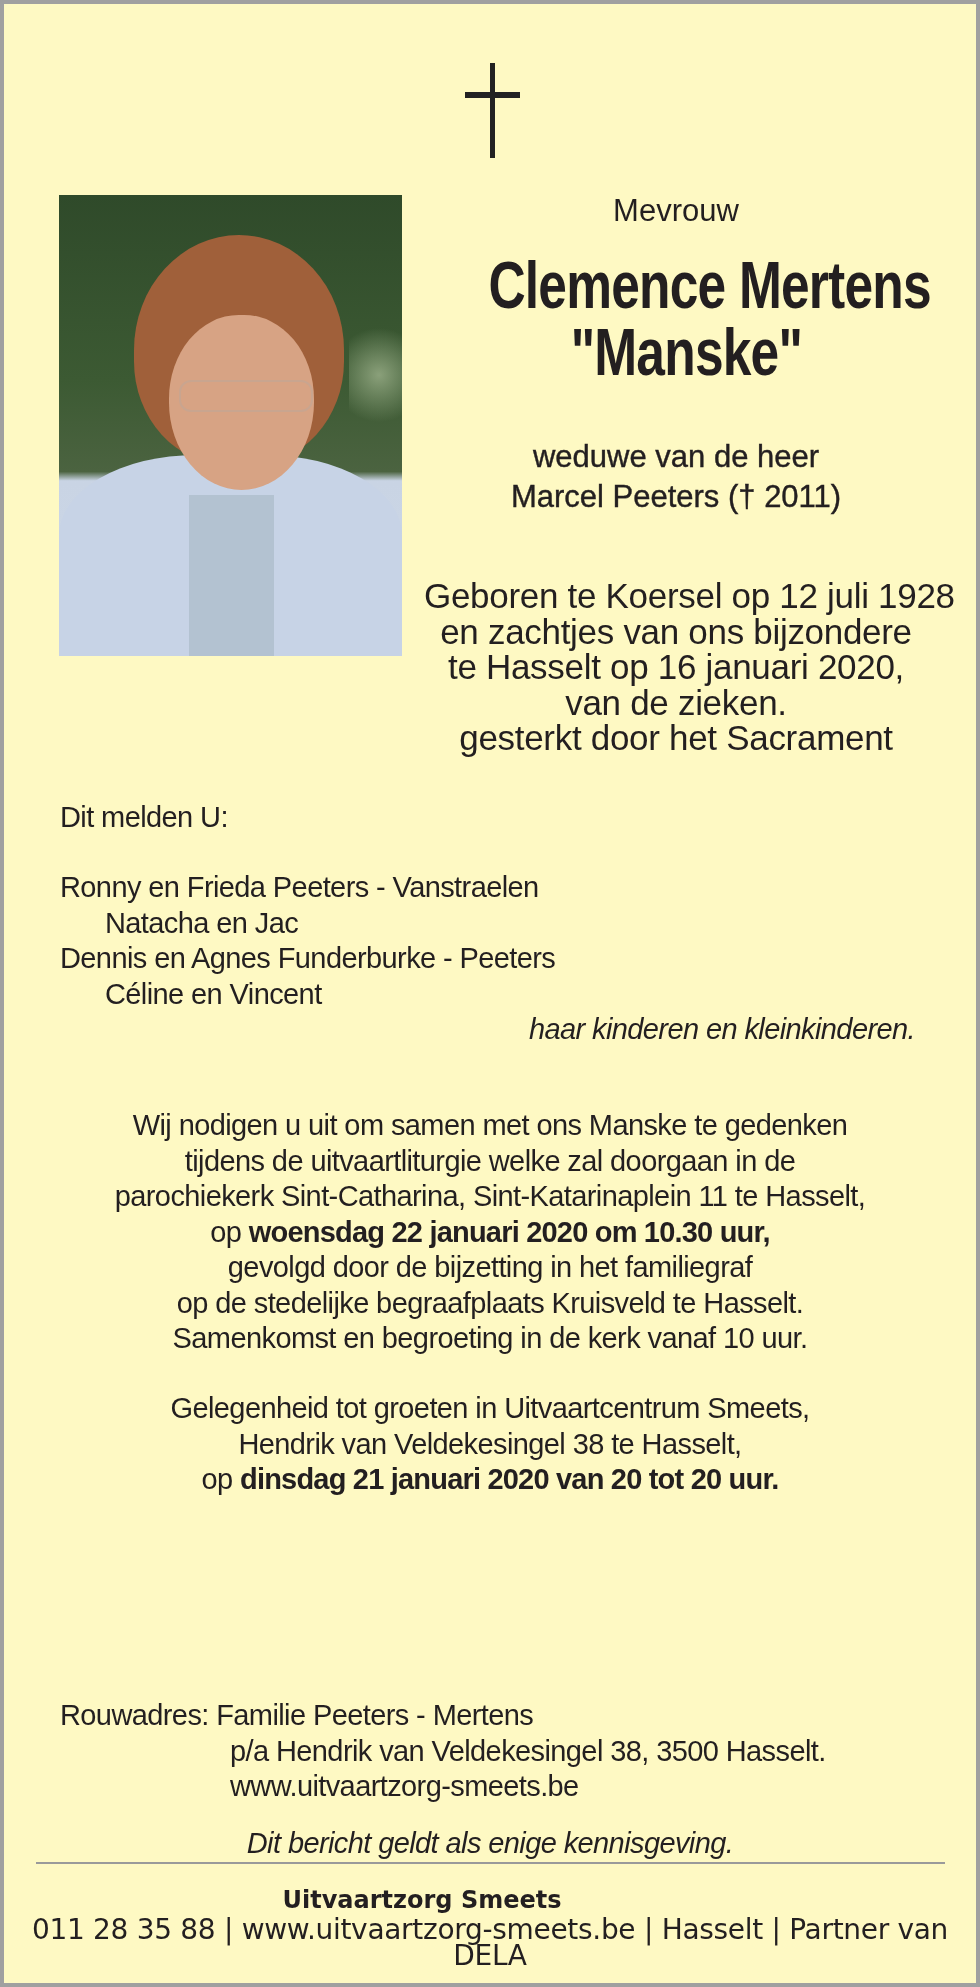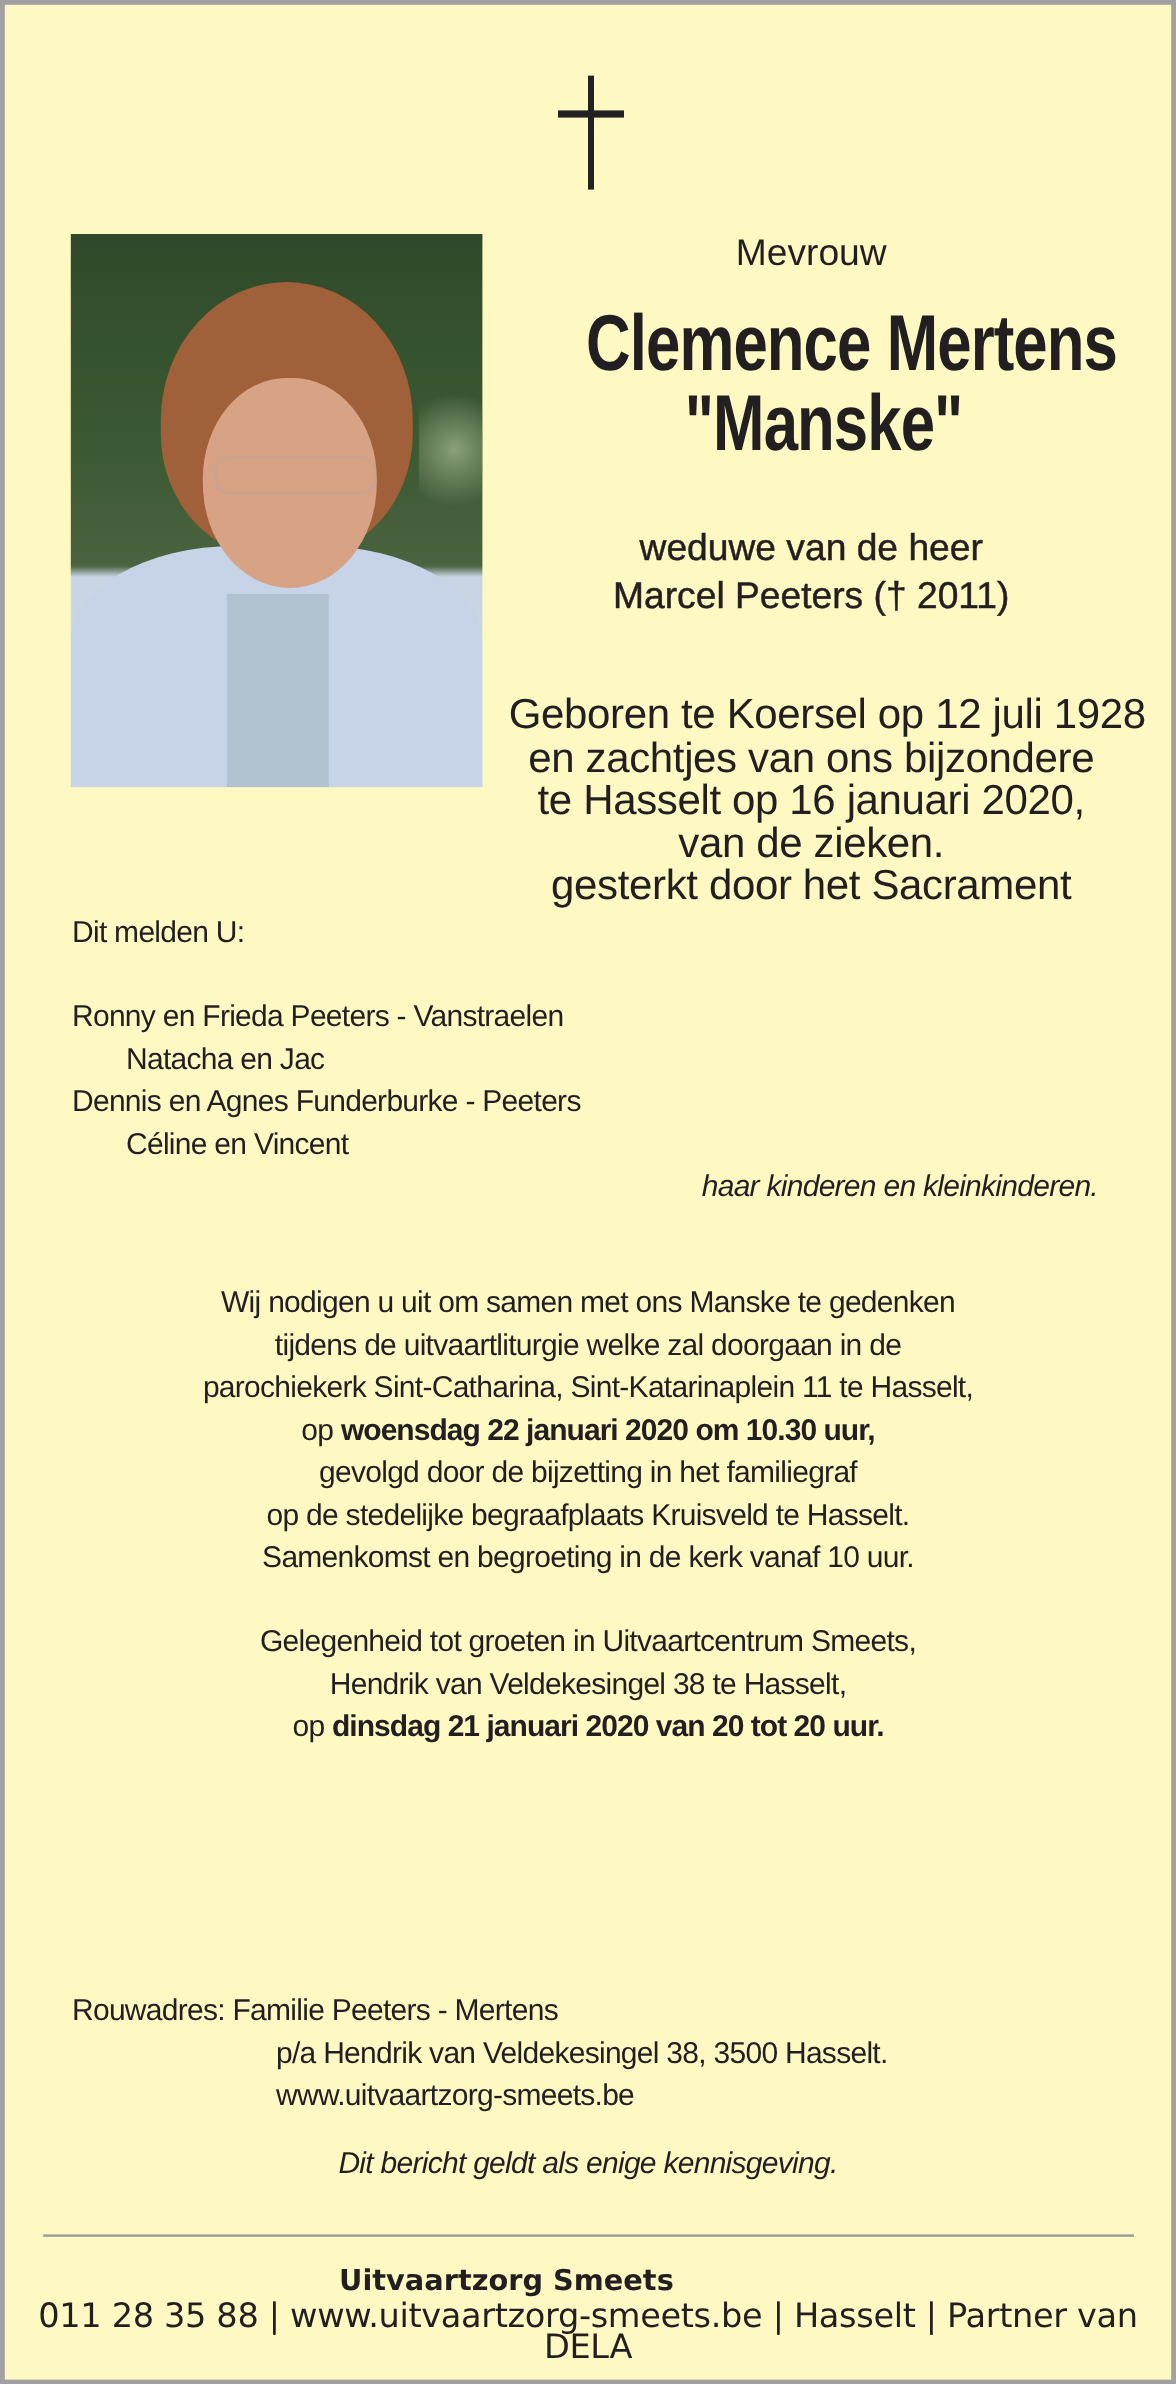--- a/index.html
+++ b/index.html
@@ -21,21 +21,21 @@
   .photo .glasses { position:absolute; left:120px; top:185px; width:130px; height:28px; border:2px solid #c9a58f; border-radius:12px; }
   .photo .jacket { position:absolute; left:0; top:260px; width:343px; height:201px; background:#c7d3e6; border-radius:40% 40% 0 0; }
   .photo .blouse { position:absolute; left:130px; top:300px; width:85px; height:161px; background:#b3c2d1; }
   .photo .leaves { position:absolute; left:290px; top:120px; width:60px; height:120px; background:radial-gradient(circle,#8aa07a 0%,transparent 70%); }
   .rc { position:absolute; left:420px; width:504px; text-align:center; white-space:nowrap; }
   .mevrouw { top:189px; font-size:31px; line-height:36px; color:#231f20; }
   .name { left:422px; width:520px; top:248px; font-family:"Liberation Sans", sans-serif; font-weight:bold; font-size:66px; line-height:67px; letter-spacing:-1px; }
   .name span { display:inline-block; transform:scaleX(0.78); transform-origin:center; }
   .widow { top:433px; font-size:31px; line-height:40px; font-weight:normal; color:#231f20; -webkit-text-stroke:0.4px #231f20; }
   .born { top:552px; font-size:35px; line-height:35.5px; letter-spacing:-0.3px;margin-top:22px; }
-  .txt { font-size:25px; line-height:35.5px; letter-spacing:-0.6px; }
+  .txt { font-size:29px; line-height:35.5px; letter-spacing:-0.6px;margin-top:40px; }
   .left { position:absolute; left:56px; white-space:nowrap; }
   .indent { padding-left:45px; }
   .center-block { position:absolute; left:40px; width:900px; text-align:center; white-space:nowrap; }
   .b { font-weight:bold; letter-spacing:-0.8px; }
   .i { font-style:italic;text-align:center; }
   .rule { position:absolute; left:32px; top:1858px; width:909px; height:2px; background:#9a9a9a; }
   .footer-title { position:absolute; left:0; width:836px; top:1882px; text-align:center; font-family:"DejaVu Sans", sans-serif; font-weight:bold; font-size:24px; line-height:28px; }
   .footer-line { position:absolute; left:0; width:972px; top:1913px; text-align:center; font-family:"DejaVu Sans", sans-serif; font-size:28px; line-height:26px; letter-spacing:-0.3px; }
 </style>
 </head>

